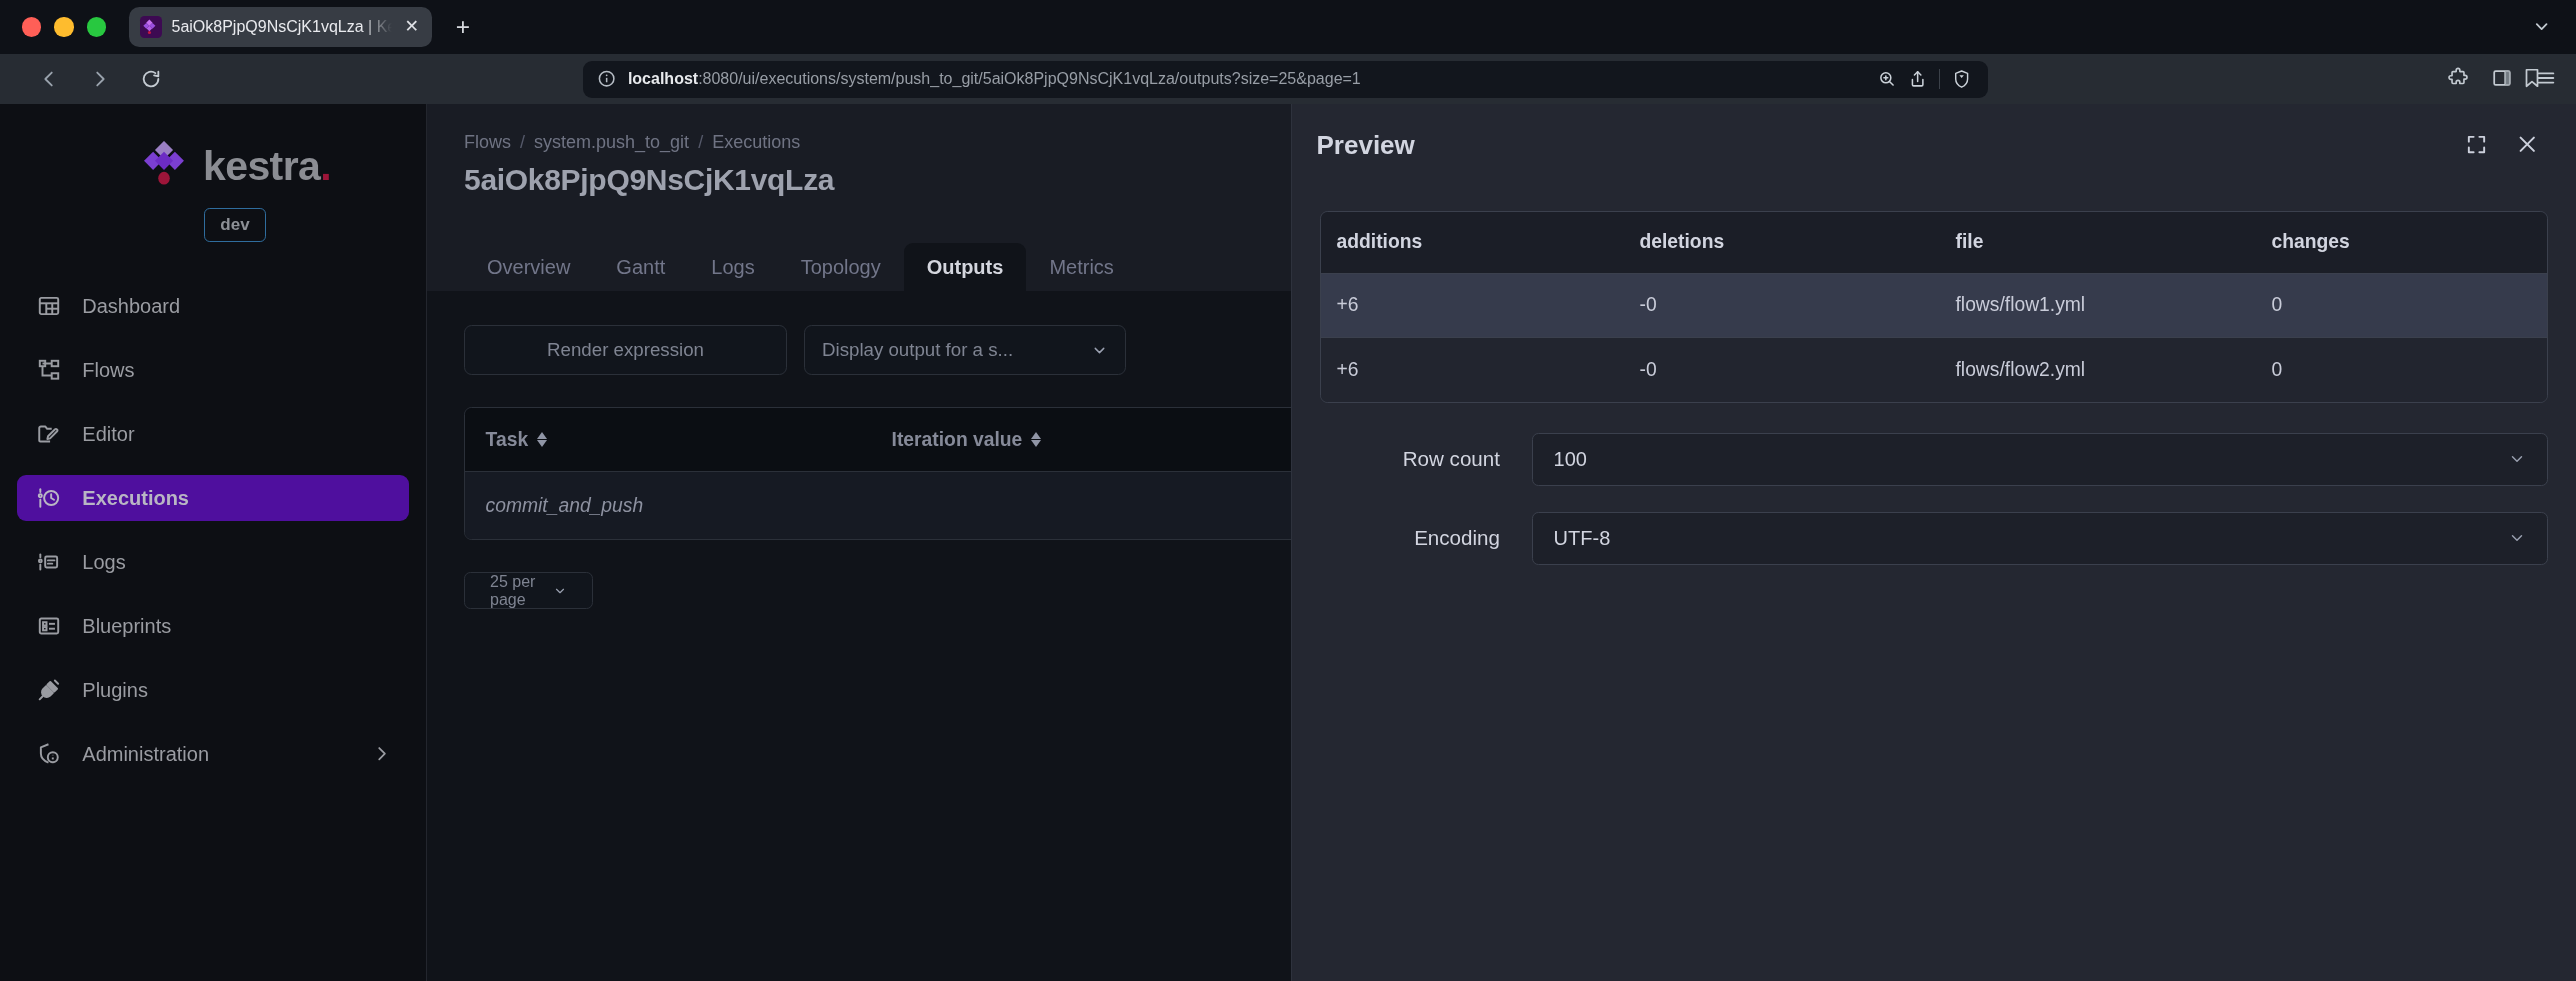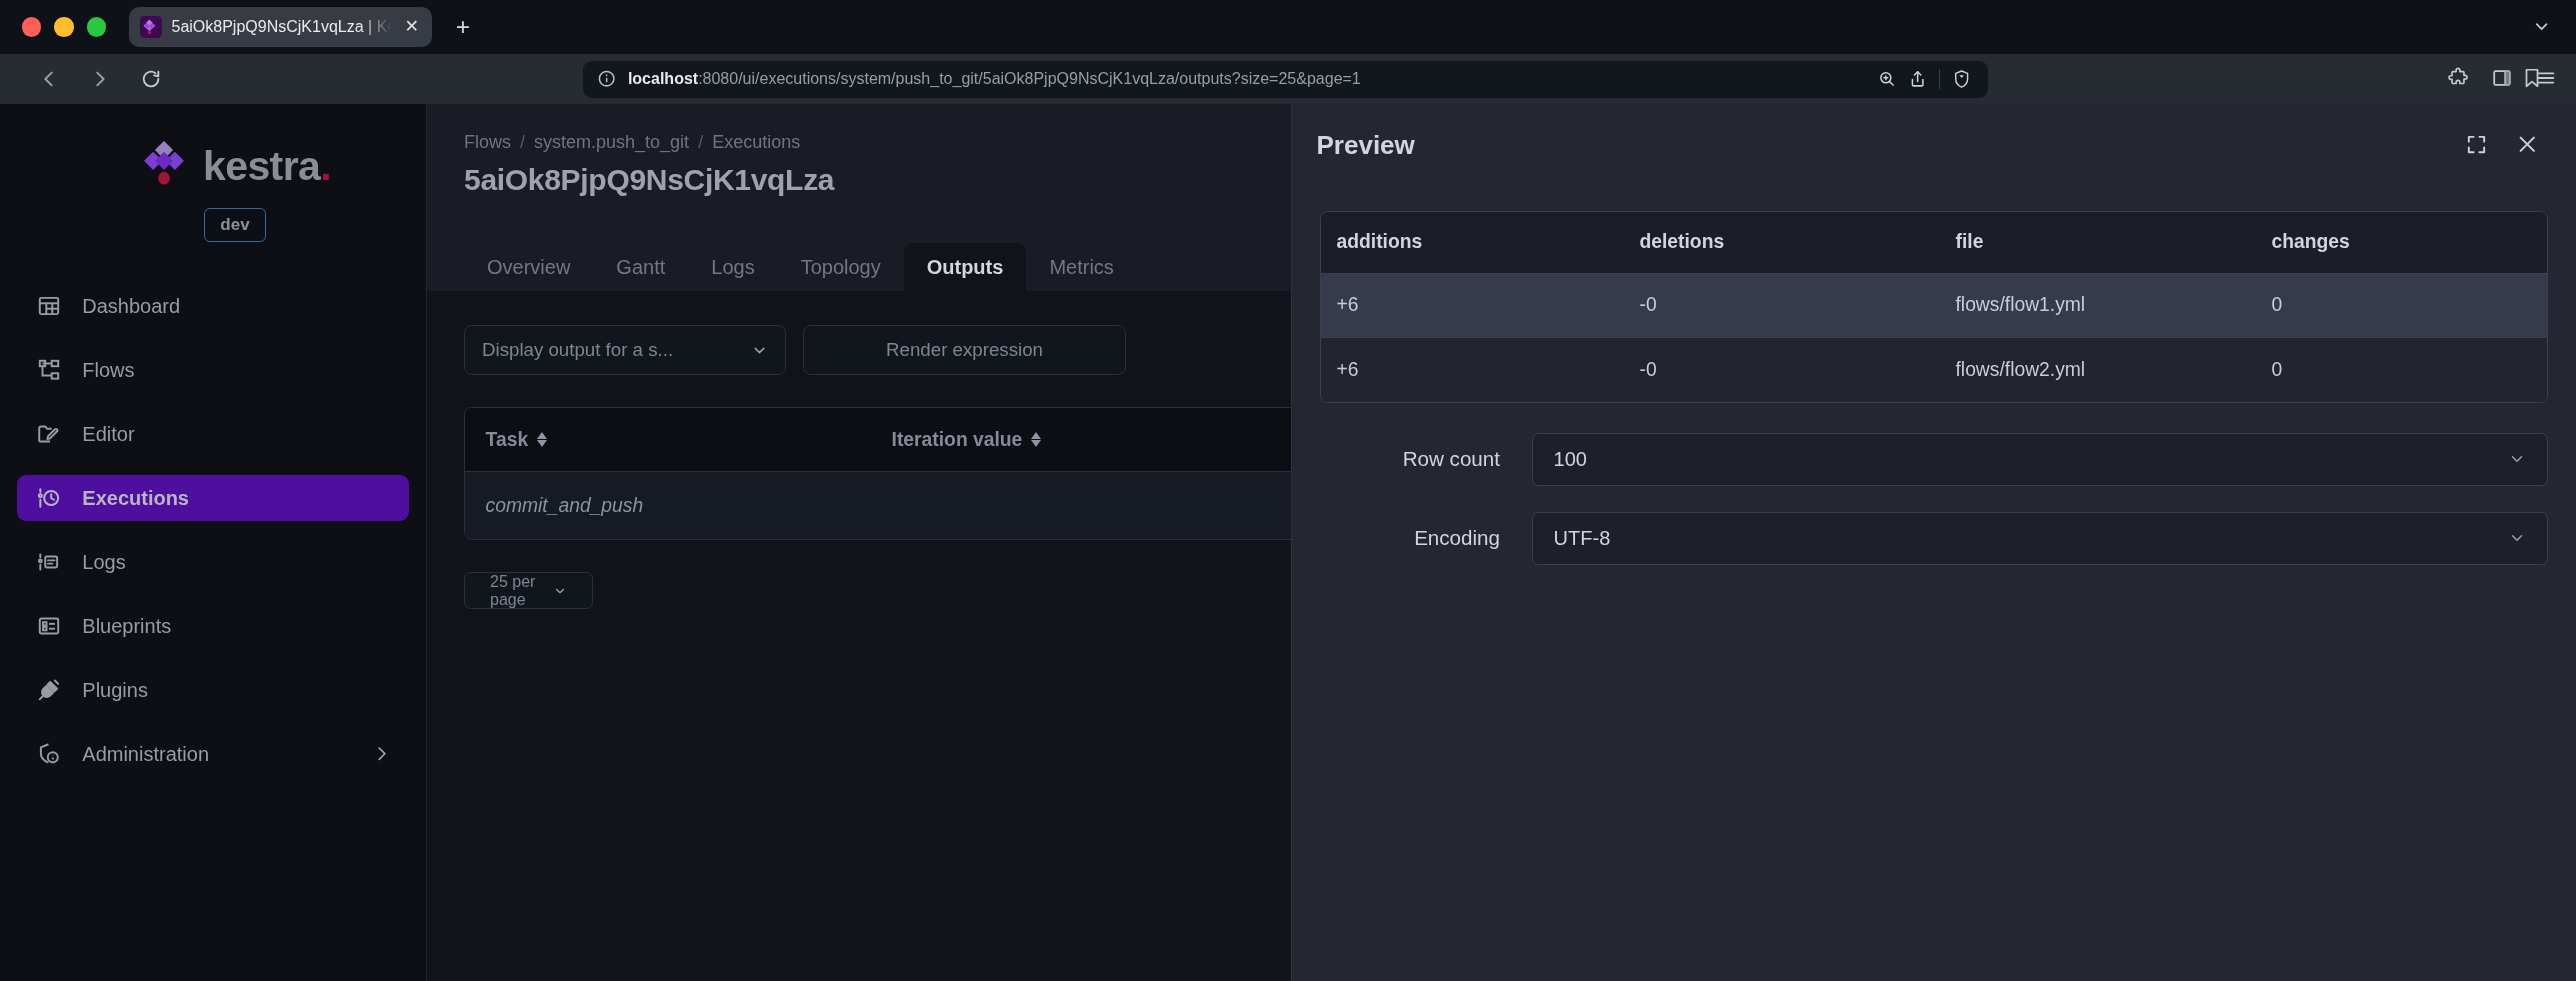--- a/index.html
+++ b/index.html
@@ -686,29 +686,29 @@
         <div class="app-tab">Logs</div>
         <div class="app-tab">Topology</div>
         <div class="app-tab active">Outputs</div>
         <div class="app-tab">Metrics</div>
       </div>
     </div>
 
     <div id="main-body">
 
       <div id="controls-row">
+        <div class="ctl" id="render-expression-btn">Render expression</div>
         <div class="ctl" id="output-select">
           <span>Display output for a s...</span>
           <span class="chev">
             <svg width="17" height="17" viewBox="0 0 24 24" fill="none" stroke="currentColor" stroke-width="2" stroke-linecap="round" stroke-linejoin="round">
                 <polyline points="6 9 12 15 18 9"></polyline>
               </svg>
           </span>
         </div>
-        <div class="ctl" id="render-expression-btn">Render expression</div>
       </div>
 
       <div id="output-table">
         <div class="thead">
           <div class="th col-task">
             <span>Task</span>
             <span class="sort-arrows">
                 <i class="up"></i>
                 <i class="down"></i>
               </span>

